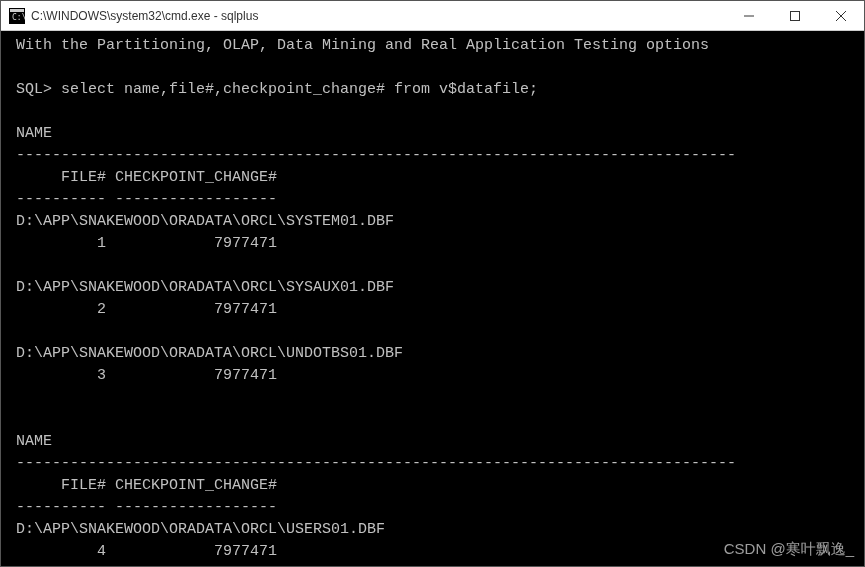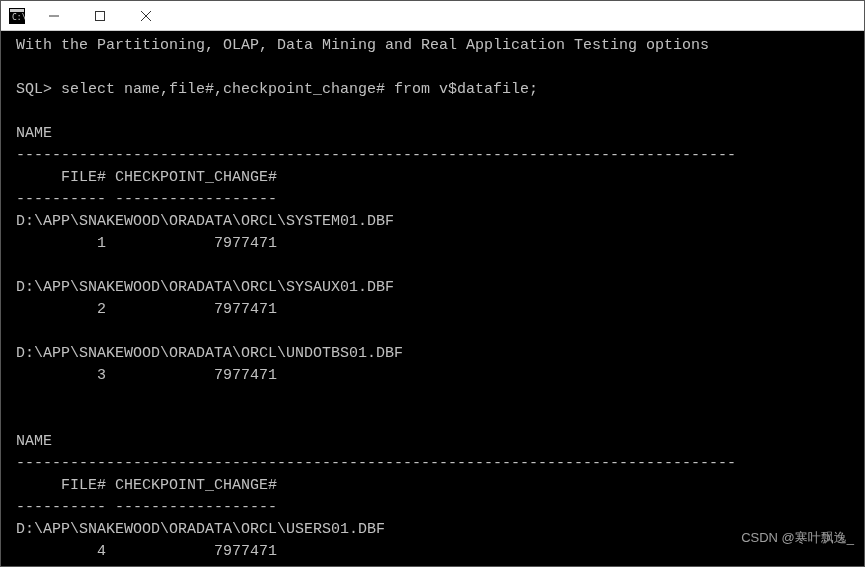--- a/index.html
+++ b/index.html
@@ -5,34 +5,35 @@
   * { margin: 0; padding: 0; box-sizing: border-box; }
   html, body { width: 865px; height: 567px; overflow: hidden; font-family: "Segoe UI", Tahoma, sans-serif; }
   .window { width: 865px; height: 567px; background: #fff; display: flex; flex-direction: column; border: 1px solid #555; }
   .titlebar { height: 30px; background: #ffffff; display: flex; align-items: center; border-bottom: 1px solid #ccc; }
   .titlebar-icon { width: 16px; height: 16px; margin: 0 6px 0 8px; display: inline-flex; align-items: center; justify-content: center; }
   .titlebar-title { flex: 1; font-size: 12px; color: #333; white-space: nowrap; overflow: hidden; }
   .ctrl-group { display: flex; }
   .ctrl-btn { width: 46px; height: 30px; display: flex; align-items: center; justify-content: center; color: #333; }
   .ctrl-btn svg { width: 10px; height: 10px; }
   .terminal { flex: 1; background: #000; color: #c0c0c0; font-family: "NSimSun","SimSun","Consolas","Courier New",monospace; font-size: 15px; line-height: 22px; padding: 4px 2px 2px 15px; white-space: pre; overflow: hidden; position: relative; }
-  .watermark { position: absolute; right: 10px; bottom: 17px; color: rgba(210,210,210,0.75); font-family: "Microsoft YaHei","SimSun",sans-serif; font-size: 13px; pointer-events: none; }
+  .watermark { position: absolute; right: 10px; bottom: 6px; color: rgba(210,210,210,0.75); font-family: "Microsoft YaHei","SimSun",sans-serif; font-size: 15px; pointer-events: none; }
 </style>
 </head>
 <body>
 
 <div class="window">
   <div class="titlebar">
     <span class="titlebar-icon">
       <svg viewBox="0 0 16 16">
           <rect x="0" y="0" width="16" height="16" fill="#000"></rect>
           <rect x="1" y="1" width="14" height="3" fill="#ccc"></rect>
           <text x="3" y="12" font-size="8" fill="#ccc" font-family="monospace">C:\</text>
         </svg>
     </span>
+    <span class="titlebar-title">C:\WINDOWS\system32\cmd.exe - sqlplus</span>
     <div class="ctrl-group">
       <div class="ctrl-btn">
         <svg viewBox="0 0 10 10">
             <line x1="0" y1="5" x2="10" y2="5" stroke="#333" stroke-width="1"></line>
           </svg>
       </div>
       <div class="ctrl-btn">
         <svg viewBox="0 0 10 10">
             <rect x="0.5" y="0.5" width="9" height="9" fill="none" stroke="#333" stroke-width="1"></rect>
           </svg>

